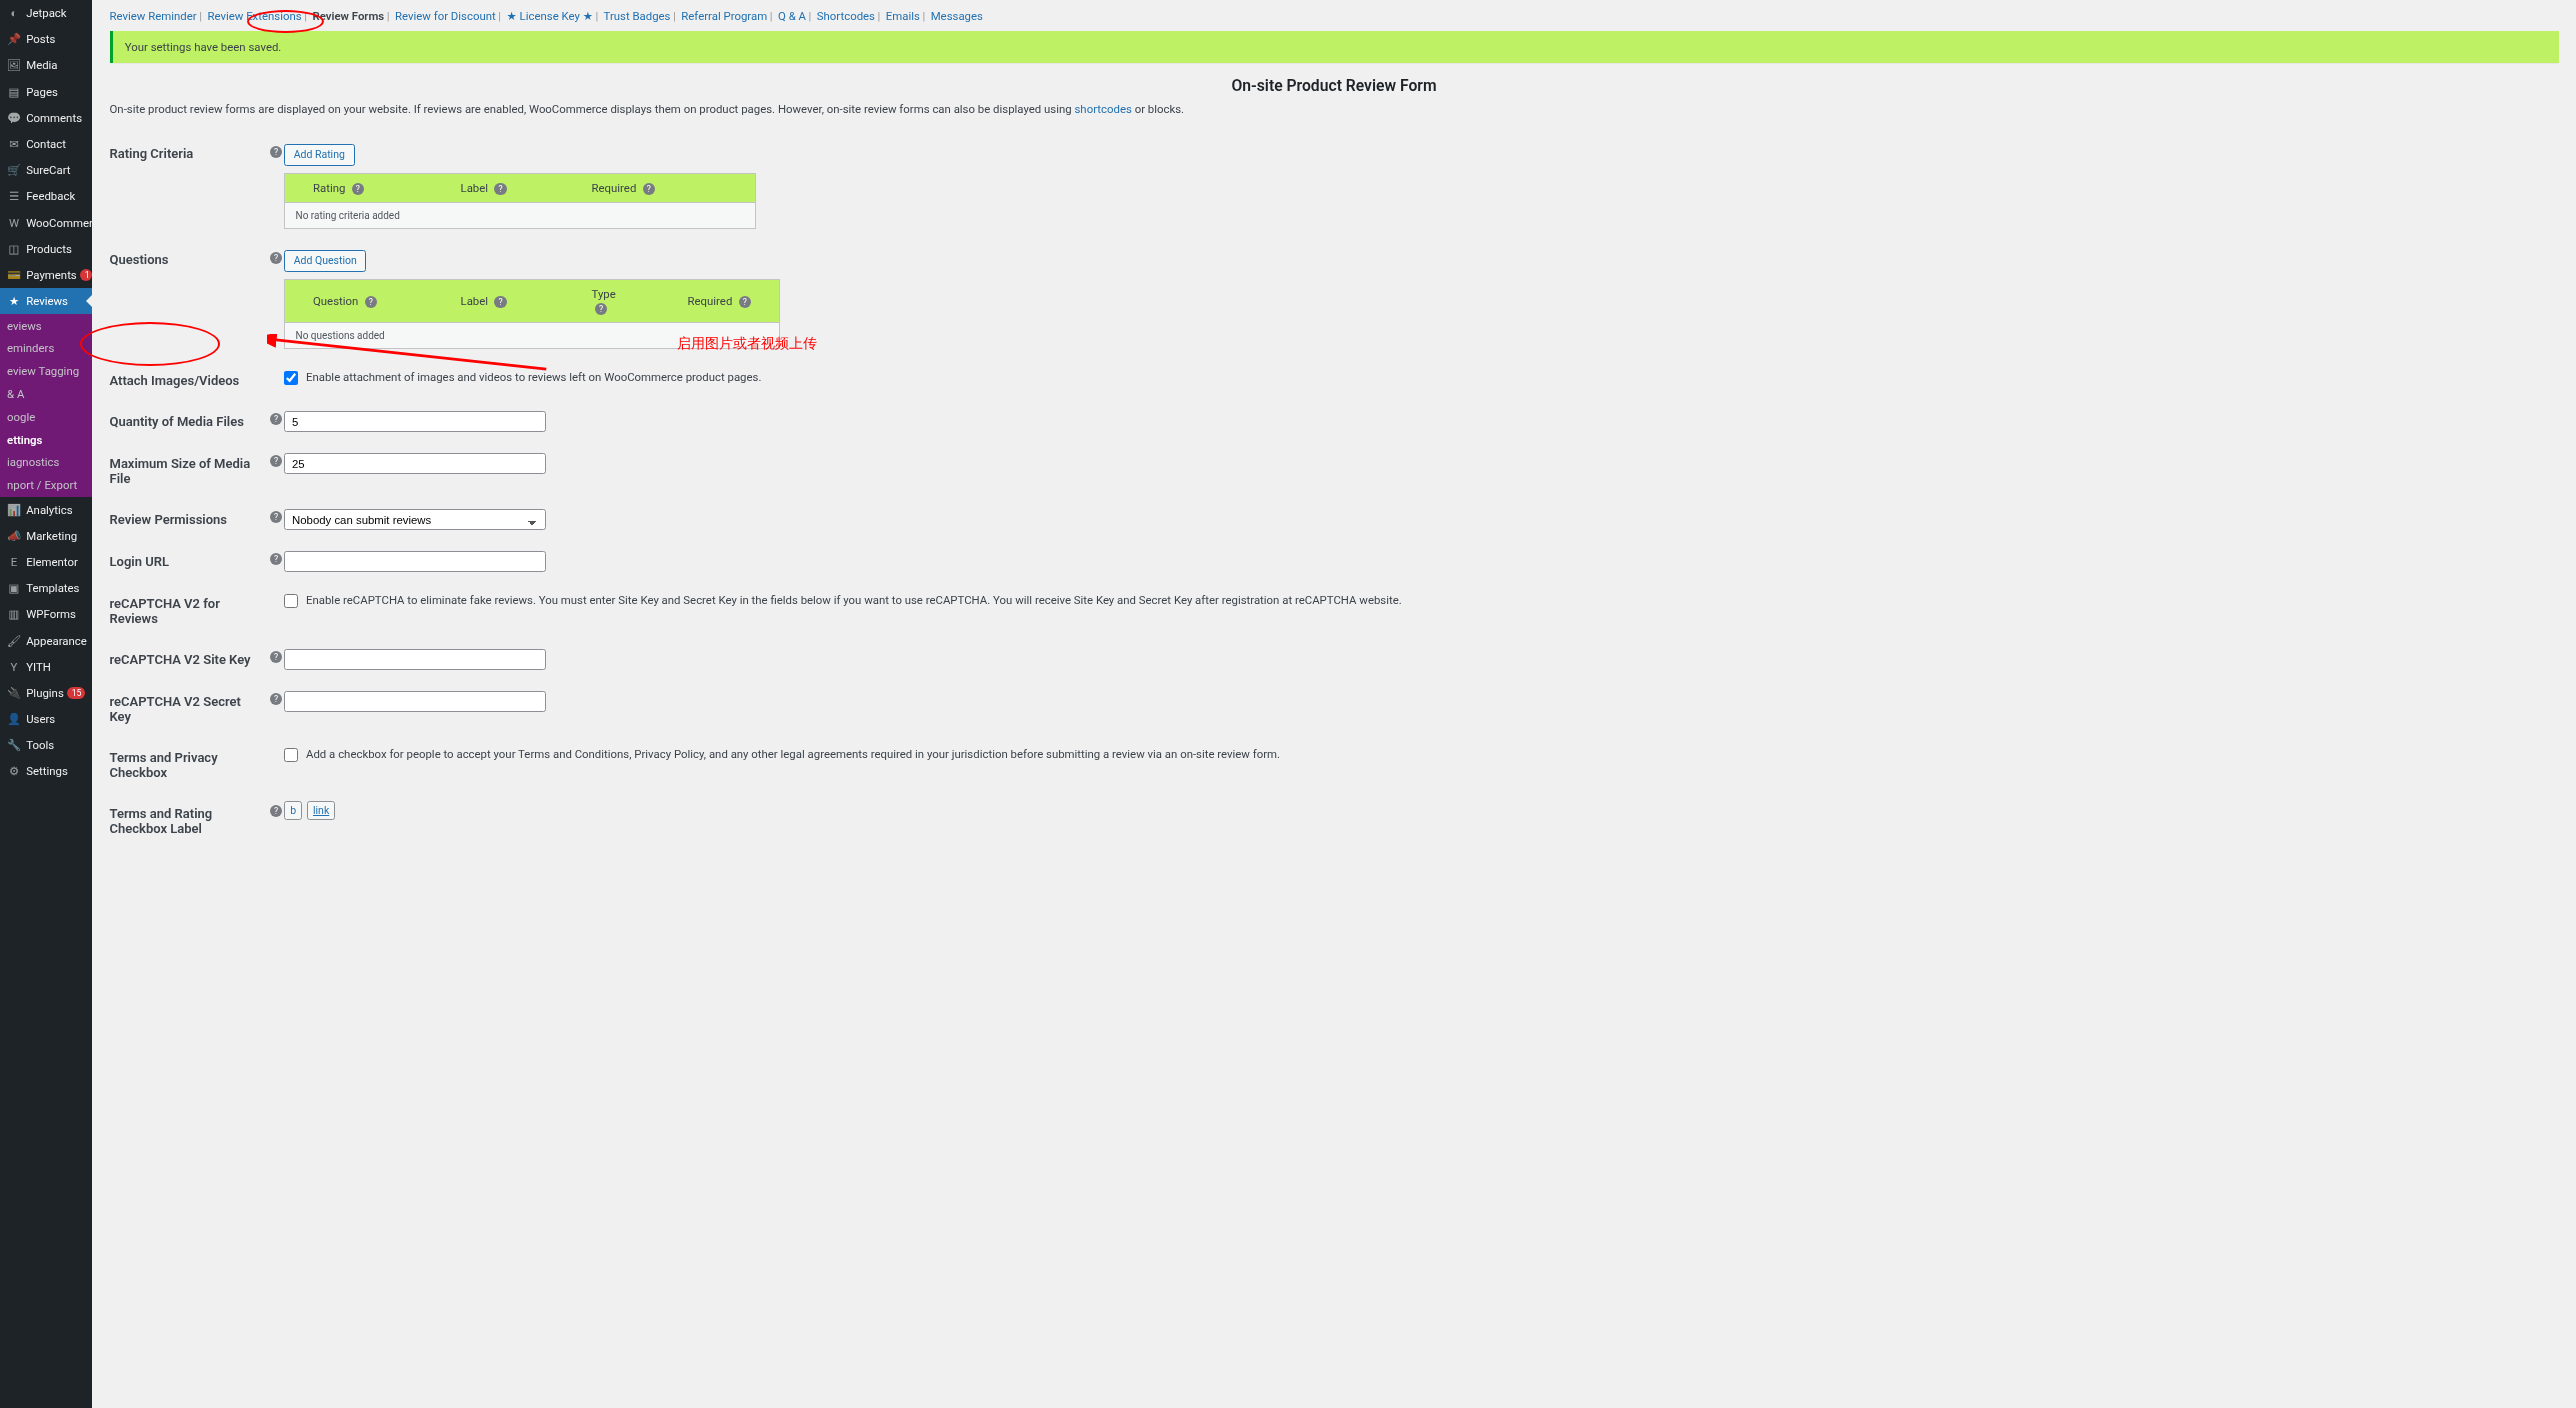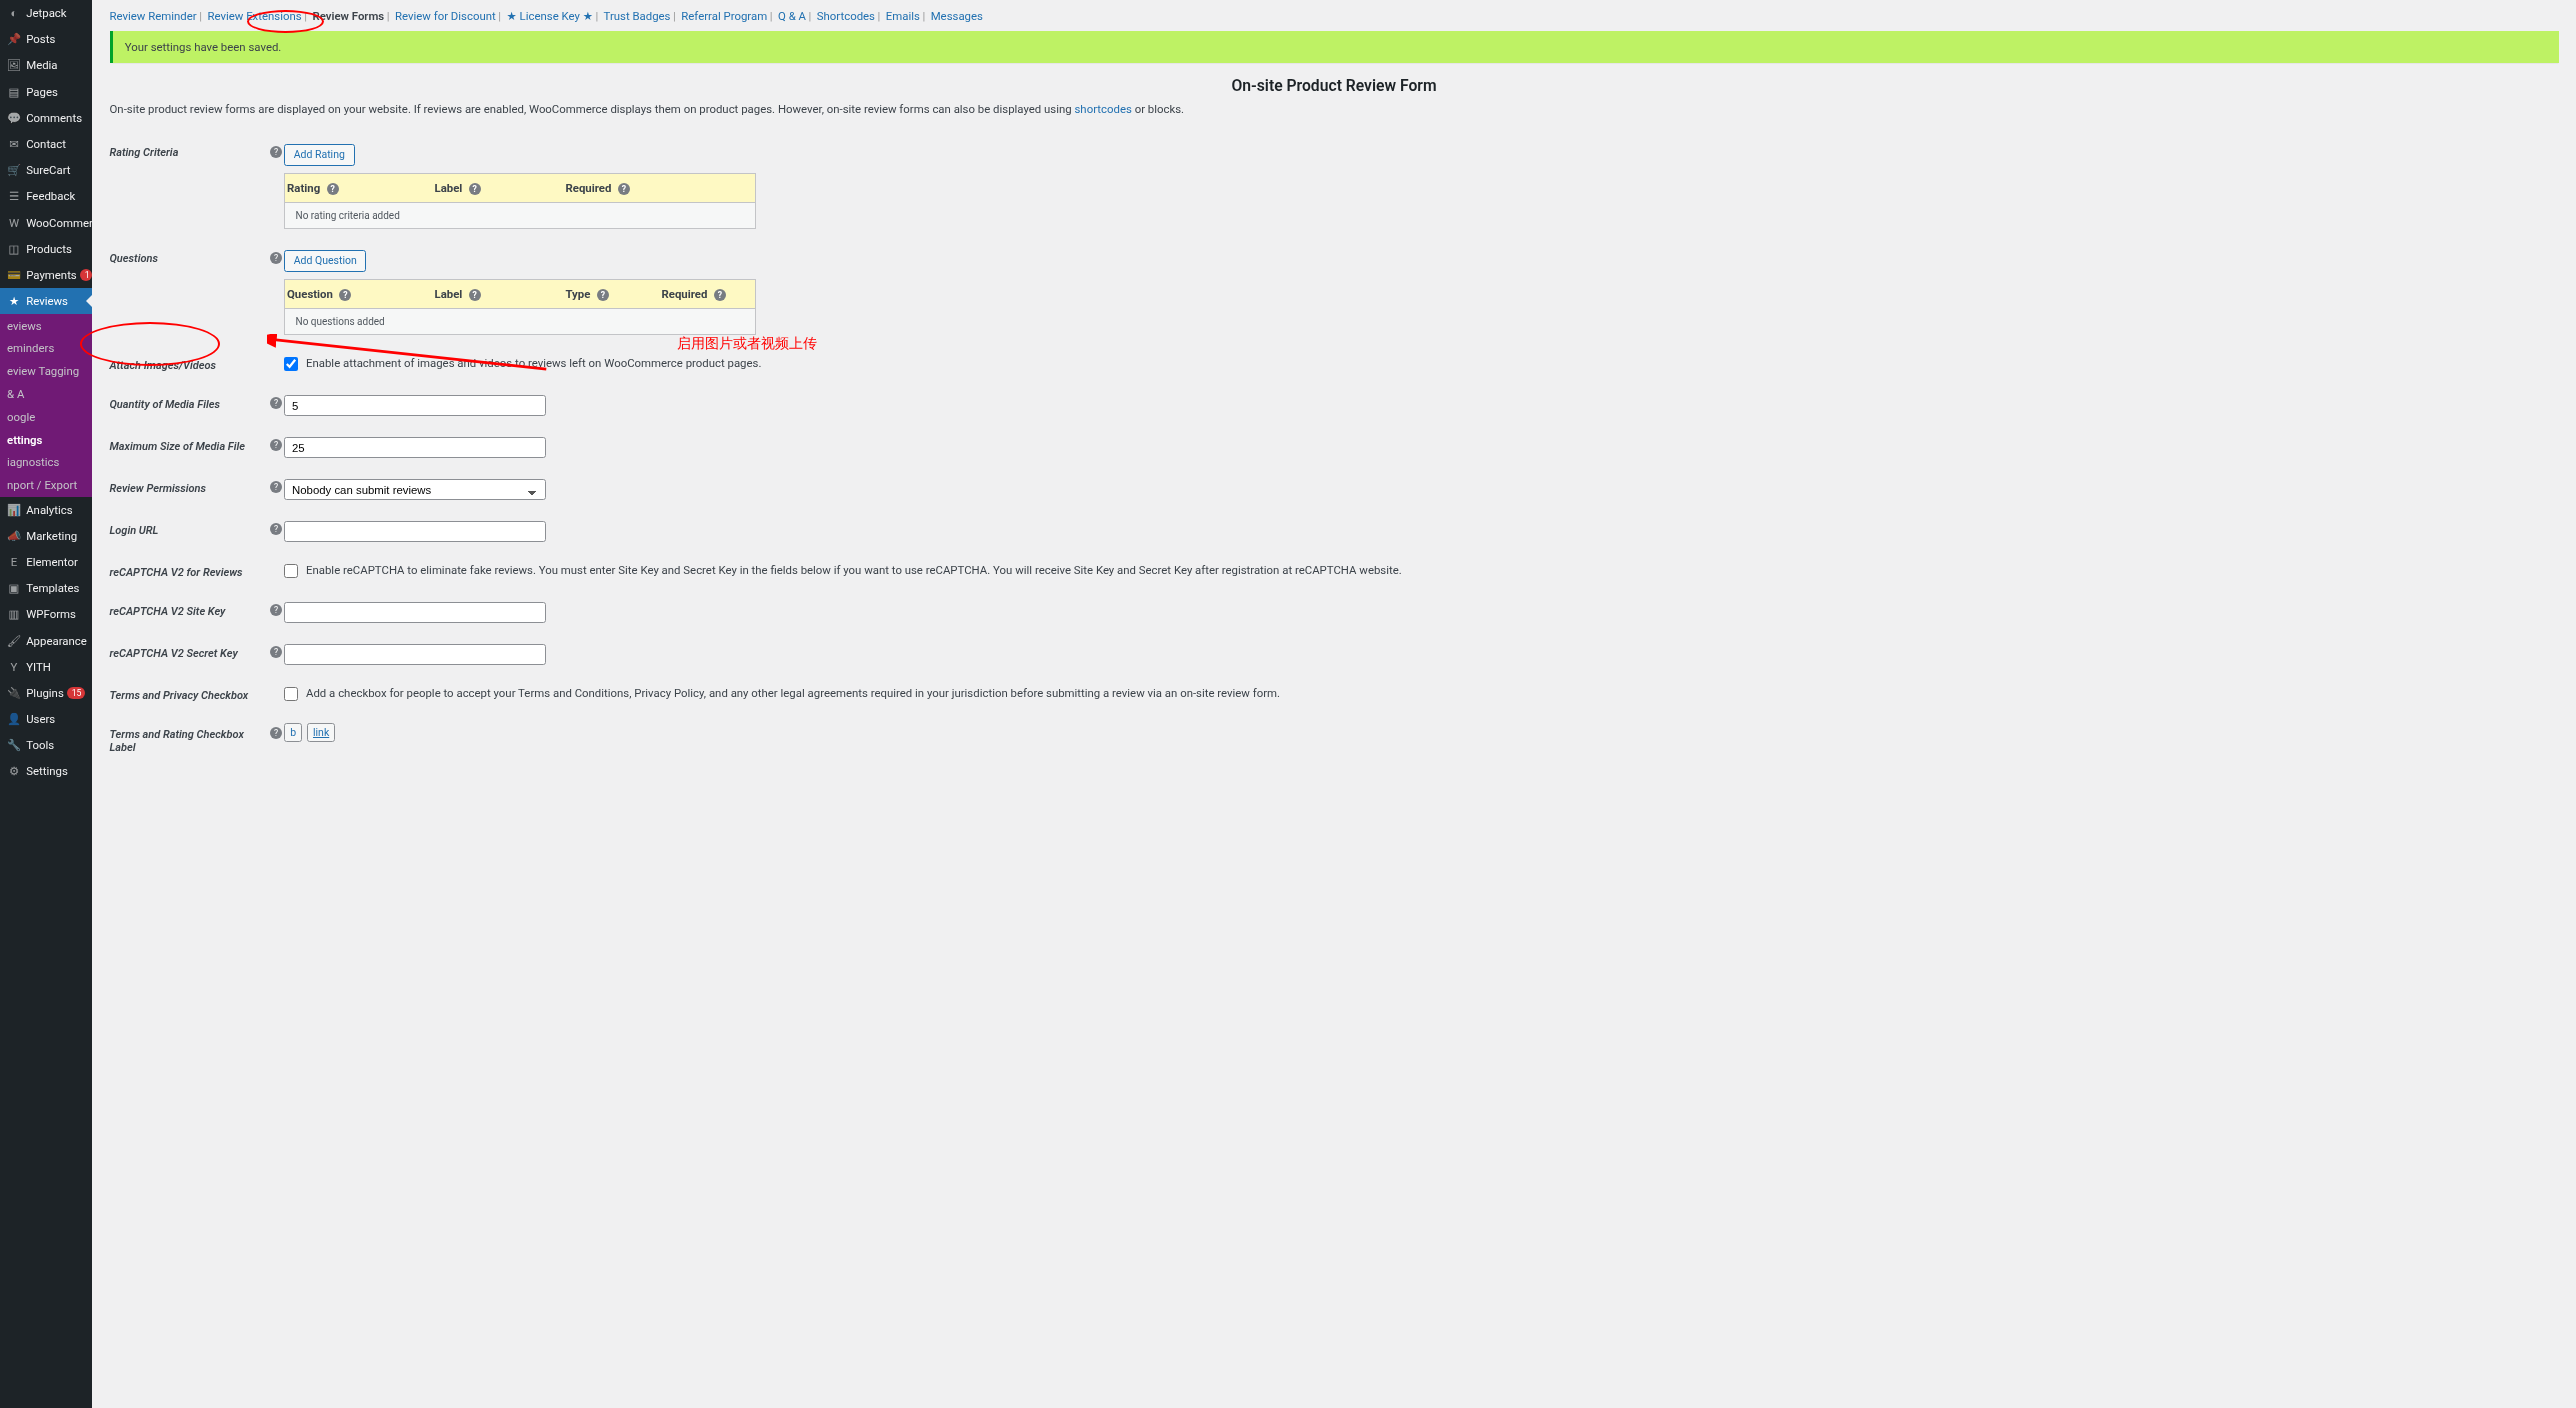--- a/index.html
+++ b/index.html
@@ -25,28 +25,28 @@
 .tabbar a.active { color: #3c434a; font-weight: 600; }
 .tabbar .sep { color: #999; margin: 0 2.6px; }
 
 .notice-success { border-left: 3.5px solid #00a32a; background: #bef264; padding: 8.7px 12.2px; margin: 4.4px 0 13px 0; box-shadow: 0 0.9px 0.9px rgba(0,0,0,.04); }
 
 h2.section-title { font-size: 15.7px; font-weight: 600; color: #1d2327; margin: 13px 0 7px 0; text-align: center; }
 .section-desc { font-size: 11.4px; color: #3c434a; margin-bottom: 17.5px; }
 .section-desc a { color: #2271b1; text-decoration: none; }
 
 .form-table { width: 100%; border-collapse: collapse; }
-.form-table > tbody > tr > th { width: 157px; text-align: left; vertical-align: top; padding: 13px 8.7px 13px 0; font-weight: 600; font-size: 11px; font-style: italic; }
+.form-table > tbody > tr > th { width: 157px; text-align: left; vertical-align: top; padding: 13px 8.7px 13px 0; font-weight: 600; font-size: 13px; }
 .form-table > tbody > tr > td { padding: 10.5px 0; vertical-align: top; }
 .help-icon { display:inline-block; width:12.2px;height:12.2px; border-radius:50%; background:#787c82; color:#fff; font-size:8.7px; line-height:12.2px; text-align:center; margin-left:3.5px; cursor:help;}
 .th-help-cell { width: 17.5px; vertical-align: top; padding: 13px 7px 0 0; }
 
 .btn-secondary { display:inline-block; border:0.9px solid #2271b1; color:#2271b1; background:#f6f7f7; border-radius:2.6px; padding:3.5px 8.7px; font-size:10.5px; cursor:pointer; text-decoration:none;}
 .inner-table { border:0.9px solid #c3c4c7; background:#fff; border-collapse:collapse; min-width:472px; margin-top:7px;}
-.inner-table th { background:#fef9c3; font-weight:700; text-align:left; padding:7px 2px; border-bottom:0.9px solid #c3c4c7; font-size:11.4px;}
+.inner-table th { background:#bef264; font-weight:400; text-align:left; padding:7px 28px; border-bottom:0.9px solid #c3c4c7; font-size:11.4px;}
 .inner-table td { background:#f6f7f7; padding:7px 10.5px; font-size:10px; color:#50575e;}
 
 input[type=text], input[type=number] { border:0.9px solid #8c8f94; border-radius:2.6px; padding:3.5px 7px; font-size:11.4px; width:262px; background:#fff;}
 select { border:0.9px solid #8c8f94; border-radius:2.6px; padding:3.5px 21px 3.5px 7px; font-size:11.4px; width:262px; background:#fff; appearance:none; background-image: linear-gradient(45deg, transparent 50%, #555 50%), linear-gradient(135deg, #555 50%, transparent 50%); background-position: calc(100% - 13px) 10.5px, calc(100% - 8.7px) 10.5px; background-size:4.4px 4.4px,4.4px 4.4px; background-repeat:no-repeat;}
 input[type=checkbox]{width:14px;height:14px;margin-right:5.2px;vertical-align:middle;}
 .desc-inline { font-size:11.4px; color:#3c434a; }
 
 .qtag-btn { border:0.9px solid #8c8f94; background:#f6f7f7; border-radius:2.6px; padding:1.7px 5.2px; font-size:10.5px; color:#2271b1; cursor:pointer; margin-right:1.7px;}
 .qtag-btn.link { text-decoration: underline; }
 

